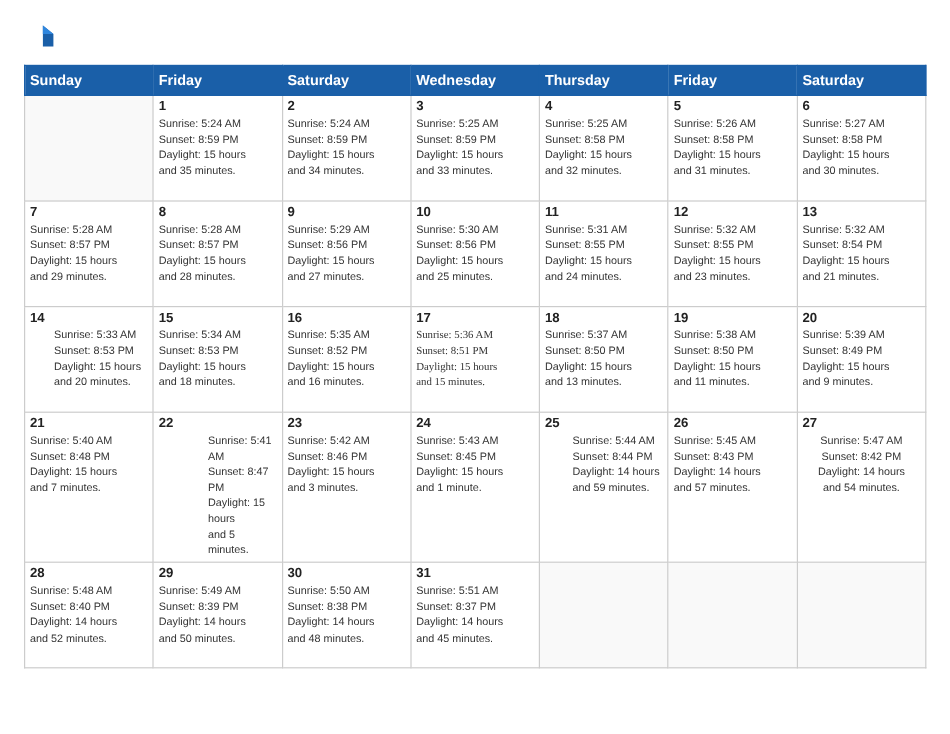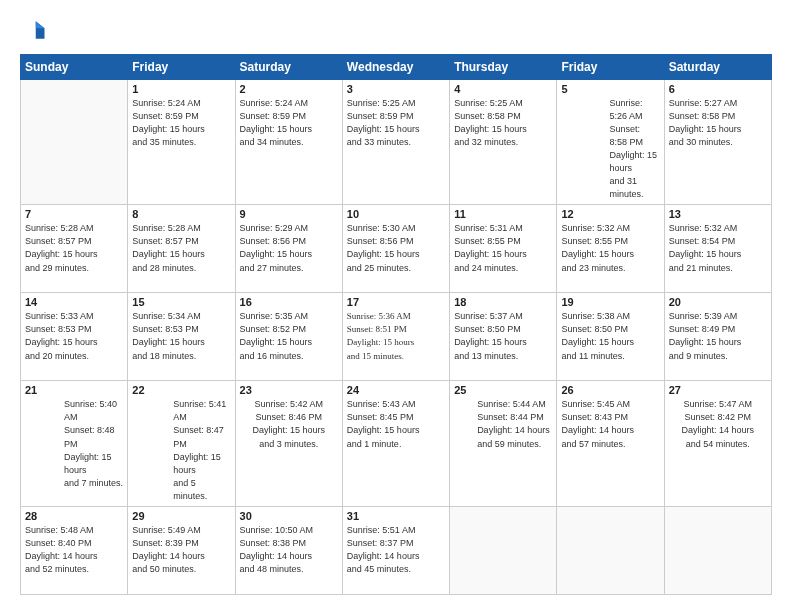--- a/index.html
+++ b/index.html
@@ -149,21 +149,21 @@
           </td>
           <td>
             <span class="day-num">4</span>
             <div class="day-info" style="white-space: pre-line;">Sunrise: 5:25 AM
 Sunset: 8:58 PM
 Daylight: 15 hours
 and 32 minutes.</div>
           </td>
           <td>
             <span class="day-num">5</span>
-            <div class="day-info" style="white-space: pre-line; margin-left: 48px;">Sunrise: 5:26 AM
+            <div class="day-info" style="white-space: pre-line;">Sunrise: 5:26 AM
 Sunset: 8:58 PM
 Daylight: 15 hours
 and 31 minutes.</div>
           </td>
           <td>
             <span class="day-num">6</span>
             <div class="day-info" style="white-space: pre-line;">Sunrise: 5:27 AM
 Sunset: 8:58 PM
 Daylight: 15 hours
 and 30 minutes.</div>
@@ -216,21 +216,21 @@
             <span class="day-num">13</span>
             <div class="day-info" style="white-space: pre-line;">Sunrise: 5:32 AM
 Sunset: 8:54 PM
 Daylight: 15 hours
 and 21 minutes.</div>
           </td>
         </tr>
         <tr>
           <td>
             <span class="day-num">14</span>
-            <div class="day-info" style="white-space: pre-line;">Sunrise: 5:33 AM
+            <div class="day-info" style="white-space: pre-line; margin-left: 20px;">Sunrise: 5:33 AM
 Sunset: 8:53 PM
 Daylight: 15 hours
 and 20 minutes.</div>
           </td>
           <td>
             <span class="day-num">15</span>
             <div class="day-info" style="white-space: pre-line;">Sunrise: 5:34 AM
 Sunset: 8:53 PM
 Daylight: 15 hours
 and 18 minutes.</div>
@@ -267,35 +267,35 @@
             <span class="day-num">20</span>
             <div class="day-info" style="white-space: pre-line;">Sunrise: 5:39 AM
 Sunset: 8:49 PM
 Daylight: 15 hours
 and 9 minutes.</div>
           </td>
         </tr>
         <tr>
           <td>
             <span class="day-num">21</span>
-            <div class="day-info" style="white-space: pre-line; margin-left: 39px;">Sunrise: 5:40 AM
+            <div class="day-info" style="white-space: pre-line;">Sunrise: 5:40 AM
 Sunset: 8:48 PM
 Daylight: 15 hours
 and 7 minutes.</div>
           </td>
           <td>
             <span class="day-num">22</span>
             <div class="day-info" style="white-space: pre-line; margin-left: 41px;">Sunrise: 5:41 AM
 Sunset: 8:47 PM
 Daylight: 15 hours
 and 5 minutes.</div>
           </td>
           <td>
             <span class="day-num">23</span>
-            <div class="day-info" style="white-space: pre-line; text-align: center;">Sunrise: 5:42 AM
+            <div class="day-info" style="white-space: pre-line;">Sunrise: 5:42 AM
 Sunset: 8:46 PM
 Daylight: 15 hours
 and 3 minutes.</div>
           </td>
           <td>
             <span class="day-num">24</span>
             <div class="day-info" style="white-space: pre-line;">Sunrise: 5:43 AM
 Sunset: 8:45 PM
 Daylight: 15 hours
 and 1 minute.</div>
@@ -332,21 +332,21 @@
           </td>
           <td>
             <span class="day-num">29</span>
             <div class="day-info" style="white-space: pre-line;">Sunrise: 5:49 AM
 Sunset: 8:39 PM
 Daylight: 14 hours
 and 50 minutes.</div>
           </td>
           <td>
             <span class="day-num">30</span>
-            <div class="day-info" style="white-space: pre-line;">Sunrise: 10:50 AM
+            <div class="day-info" style="white-space: pre-line;">Sunrise: 5:50 AM
 Sunset: 8:38 PM
 Daylight: 14 hours
 and 48 minutes.</div>
           </td>
           <td>
             <span class="day-num">31</span>
             <div class="day-info" style="white-space: pre-line;">Sunrise: 5:51 AM
 Sunset: 8:37 PM
 Daylight: 14 hours
 and 45 minutes.</div>

